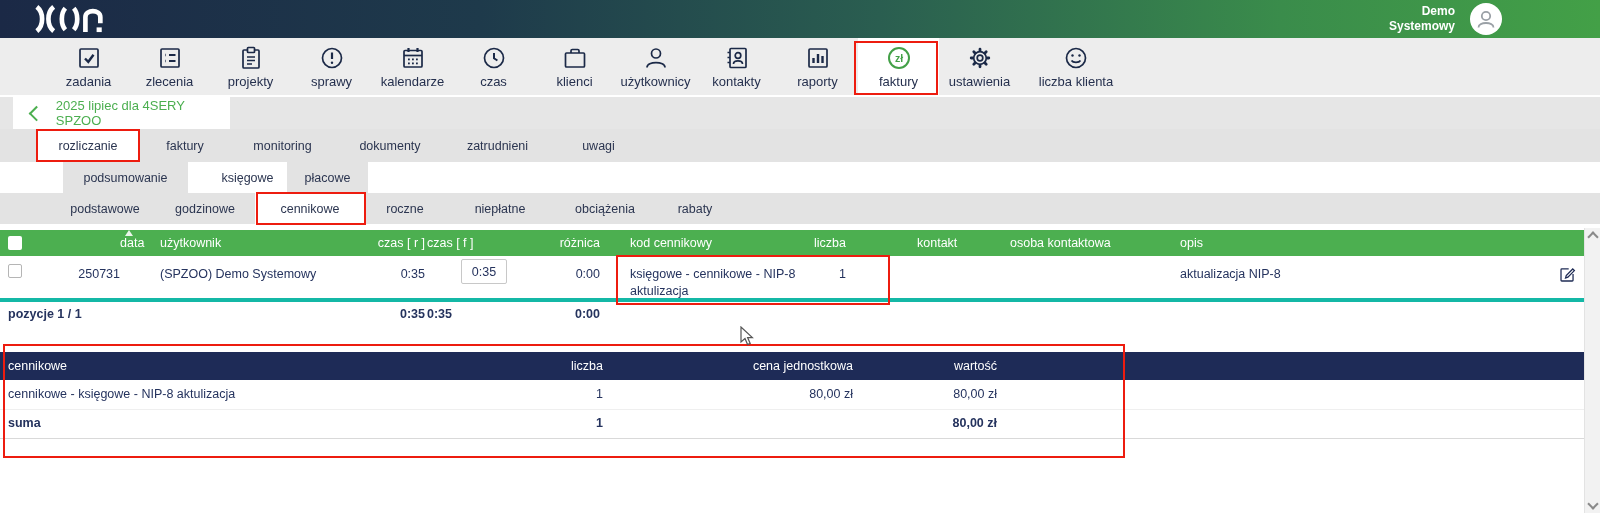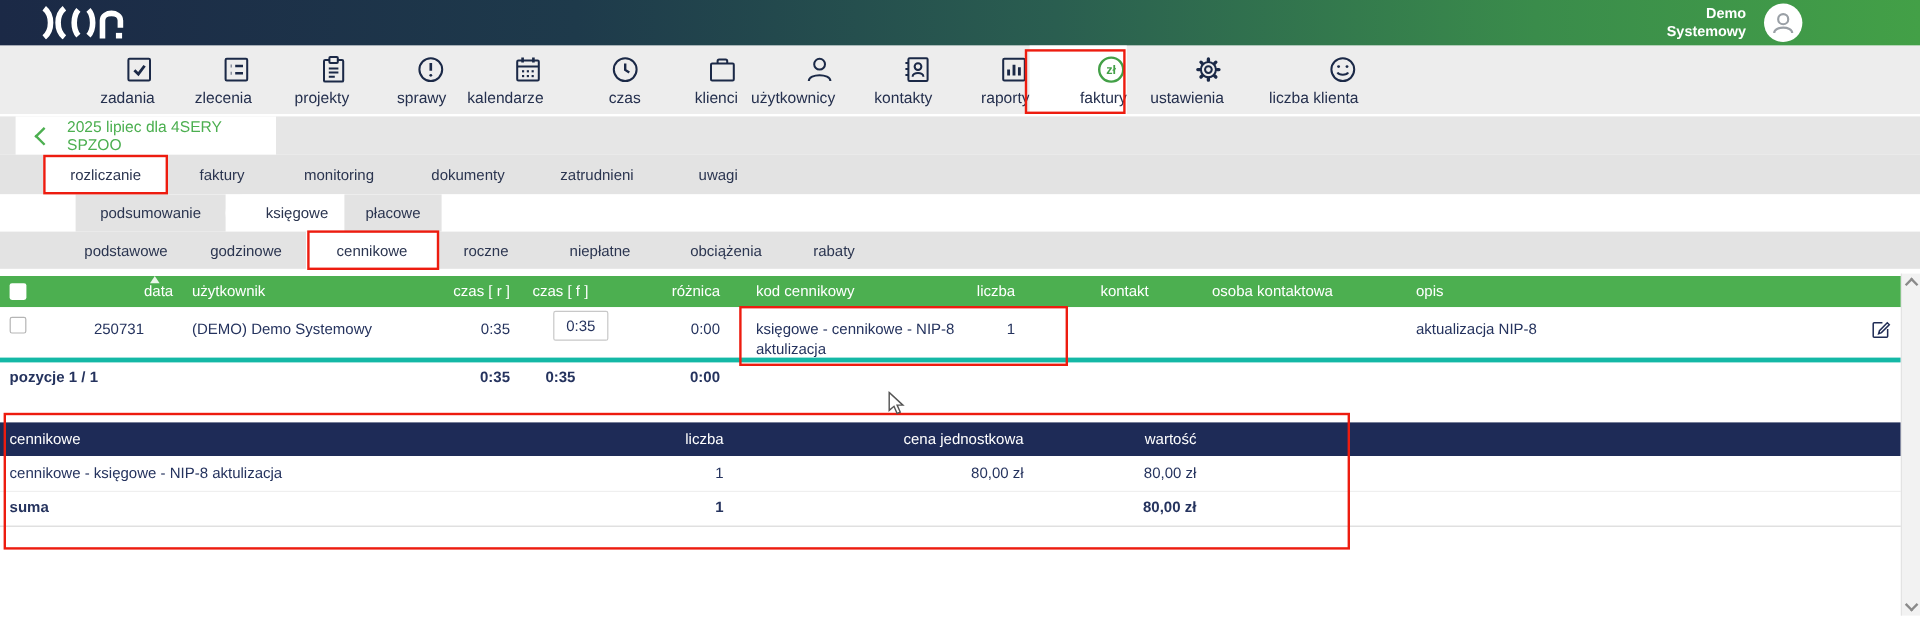--- a/index.html
+++ b/index.html
@@ -11,21 +11,21 @@
     background:linear-gradient(90deg,#1b2946 0%,#1e3a4b 30%,#2a5e50 55%,#3a8c4b 80%,#43a047 100%);}
   .logo{position:absolute;left:34px;top:5px;width:86px;height:28px;}
   .user-name{position:absolute;right:145px;top:4px;text-align:right;color:#fff;
     font-size:12px;font-weight:700;line-height:15px;}
   .avatar{position:absolute;right:98px;top:3px;width:32px;height:32px;border-radius:50%;background:#fff;}
   .avatar svg{position:absolute;left:0;top:0;}
 
   
   .toolbar{position:absolute;left:0;top:38px;width:1600px;height:57px;background:#ededed;
     display:flex;align-items:stretch;padding-left:48px;box-sizing:border-box;}
-  .tb-item{width:81px;display:flex;flex-direction:column;align-items:flex-end;padding-top:6px;box-sizing:border-box;cursor:pointer;}
+  .tb-item{width:81px;display:flex;flex-direction:column;align-items:center;padding-top:6px;box-sizing:border-box;cursor:pointer;}
   .tb-item.wide{width:112px;}
   .tb-item.active{background:#fff;}
   .tb-icon{height:28px;display:flex;align-items:center;}
   .tb-icon svg{stroke:#1b2947;fill:none;stroke-width:1.7;}
   .tb-label{font-size:13px;color:#25304e;margin-top:2px;white-space:nowrap;}
 
   
   .crumb-band{position:absolute;left:0;top:95px;width:1600px;height:34px;background:#e6e6e6;border-top:2px solid #fff;box-sizing:border-box;}
   .crumb-tab{position:absolute;left:13px;top:0;width:217px;height:32px;background:#fff;display:flex;align-items:center;}
   .chev-left{width:9px;height:9px;border-left:2.5px solid #4caf50;border-bottom:2.5px solid #4caf50;
@@ -46,21 +46,21 @@
   .grid-header{position:absolute;left:0;top:230px;width:1584px;height:26px;background:#4caf50;color:#fff;font-size:12.5px;padding-left:24px;}
   .grid-header span{position:absolute;line-height:26px;}
   .grid-row{position:absolute;left:0;top:256px;width:1584px;height:46px;background:#fff;border-bottom:4px solid #14b8a6;box-sizing:border-box;font-size:12.5px;}
   .grid-row span{position:absolute;top:10px;line-height:17px;}
   .grid-summary{position:absolute;left:0;top:302px;width:1584px;height:24px;font-size:12.5px;font-weight:700;}
   .grid-summary span{position:absolute;line-height:24px;}
 
   .c-data{left:40px;width:80px;text-align:right;}
   .c-user{left:160px;}
   .c-czasr{left:345px;width:80px;text-align:right;}
-  .c-czasf{left:427px;width:80px;text-align:center;}
+  .c-czasf{left:427px;width:80px;text-align:left;}
   .c-rozn{left:520px;width:80px;text-align:right;}
   .c-kod{left:630px;width:205px;}
   .c-liczba{left:768px;width:78px;text-align:right;}
   .c-kontakt{left:917px;}
   .c-osoba{left:1010px;}
   .c-opis{left:1180px;}
   .c-poz{left:8px;}
 
   .sort-up{display:inline-block;width:0;height:0;border-left:4px solid transparent;border-right:4px solid transparent;
     border-bottom:6px solid #eaf6ea;margin-left:5px;}
@@ -353,21 +353,21 @@
     <span class="c-kod">kod cennikowy</span>
     <span class="c-liczba">liczba</span>
     <span class="c-kontakt">kontakt</span>
     <span class="c-osoba">osoba kontaktowa</span>
     <span class="c-opis">opis</span>
   </div>
 
   <div class="grid-row">
     <span class="cb row" style="top:8px;"></span>
     <span class="c-data">250731</span>
-    <span class="c-user">(DEMO) Demo Systemowy</span>
+    <span class="c-user">(SPZOO) Demo Systemowy</span>
     <span class="c-czasr">0:35</span>
     <input class="czasf-input" type="text" value="0:35" style="">
     <span class="c-rozn">0:00</span>
     <span class="c-kod">księgowe - cennikowe - NIP-8 aktulizacja</span>
     <span class="c-liczba">1</span>
     <span class="c-kontakt"></span>
     <span class="c-osoba"></span>
     <span class="c-opis">aktualizacja NIP-8</span>
     <span class="edit-btn" style="top:9px;">
       <svg width="19" height="19" viewBox="0 0 24 24">

